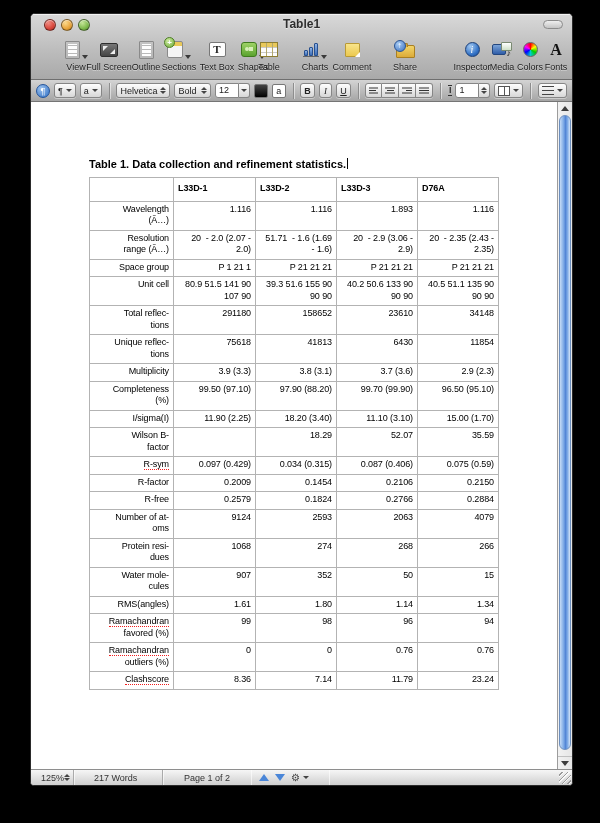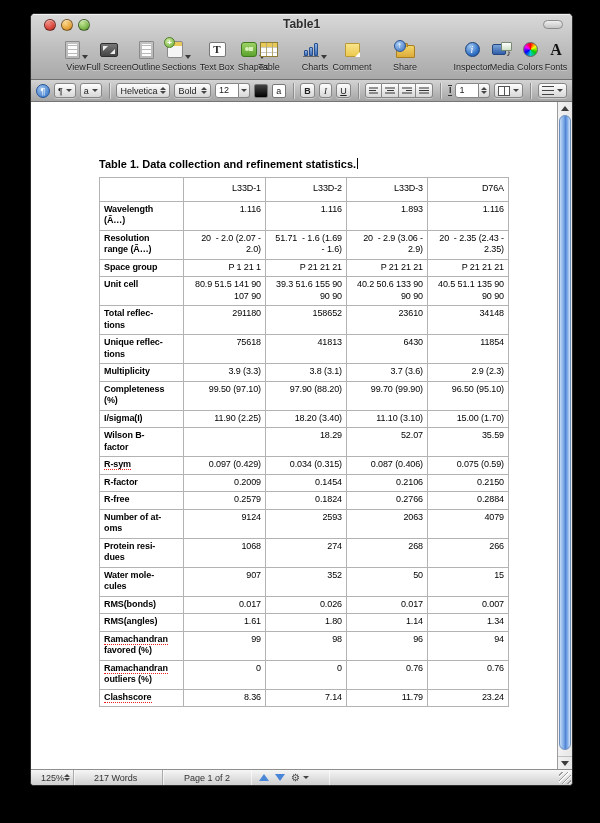--- a/index.html
+++ b/index.html
@@ -87,31 +87,31 @@
   .fb-glyph-btn{ width:17px; justify-content:center; }
   .fb-b{ font-weight:bold; } .fb-i{ font-style:italic; font-family:"Liberation Serif",serif; } .fb-u{ text-decoration:underline; }
   .seg-group{ display:flex; } .seg-group .fb-btn{ border-radius:0; border-left:none; width:17px; justify-content:center; }
   .seg-group .fb-btn:first-child{ border-radius:3px 0 0 3px; border-left:1px solid #868686; }
   .seg-group .fb-btn:last-child{ border-radius:0 3px 3px 0; }
   .ibeam{ font-size:9px; font-weight:bold; color:#333; border-top:1px solid #333; border-bottom:1px solid #333; line-height:9px; padding:0 1px;}
   .ic-cols{ width:12px; height:10px; border:1px solid #555; background:linear-gradient(90deg,#fff 0 5px,#555 5px 6px,#fff 6px); }
   .ic-list{ width:12px; height:9px; background:repeating-linear-gradient(#444 0 1px, rgba(0,0,0,0) 1px 4px); }
 
   
-  .content{ flex:1; display:flex; min-height:0; background:#fff;padding-left:10px; }
+  .content{ flex:1; display:flex; min-height:0; background:#fff; }
   .page{ flex:1; padding:56px 0 0 58px; overflow:hidden; position:relative; }
   .doc-title{ font-size:11px; font-weight:bold; color:#000; margin-bottom:7px; }
   .caret{ display:inline-block; width:1px; height:11px; background:#000; vertical-align:-1px; margin-left:1px; }
 
   table.stats{ border-collapse:collapse; table-layout:fixed; width:409px; }
   table.stats col.c0{width:84px;} table.stats col.cv{width:81px;} table.stats col.c1{width:82px;}
   table.stats th, table.stats td{ border:1px solid #b3b3b3; font-size:9px; line-height:11.5px; letter-spacing:-0.1px;
     vertical-align:top; padding:2px 4px 3px; white-space:pre-wrap; color:#000; }
-  table.stats thead th{ font-weight:normal; text-align:right; padding:5px 4px 6px;margin-left:12px; }
-  th.row-label{ font-weight:bold; text-align:left; }
+  table.stats thead th{ font-weight:bold; text-align:left; padding:5px 4px 6px;margin-left:12px; }
+  th.row-label{ font-weight:normal; text-align:right; }
   td.val-cell{ text-align:right; font-weight:normal; }
   .misspelled{ border-bottom:1px dotted #f21d1d; }
 
   
   .scrollbar{ width:15px; border-left:1px solid #9c9c9c; background:linear-gradient(90deg,#f2f2f2,#e6e6e6); display:flex; flex-direction:column; }
   .sb-arrow{ height:12px; display:flex; align-items:center; justify-content:center; flex:0 0 auto; }
   .sb-arrow.bottom{ height:13px; border-top:1px solid #c0c0c0; }
   .tri-up{ width:0;height:0;border-left:4px solid transparent;border-right:4px solid transparent;border-bottom:5px solid #3c3c3c; }
   .tri-dn{ width:0;height:0;border-left:4px solid transparent;border-right:4px solid transparent;border-top:5px solid #3c3c3c; }
   .sb-track{ flex:1; position:relative; }
@@ -503,27 +503,20 @@
 
   <tr>
     <th class="row-label"><span>Water mole-
 cules</span></th>
     <td class="val-cell">907</td>
     <td class="val-cell">352</td>
     <td class="val-cell">50</td>
     <td class="val-cell">15</td>
   </tr>
 
-  <tr>
-    <th class="row-label"><span>RMS(bonds)</span></th>
-    <td class="val-cell">0.017</td>
-    <td class="val-cell">0.026</td>
-    <td class="val-cell">0.017</td>
-    <td class="val-cell">0.007</td>
-  </tr>
 
   <tr>
     <th class="row-label"><span>RMS(angles)</span></th>
     <td class="val-cell">1.61</td>
     <td class="val-cell">1.80</td>
     <td class="val-cell">1.14</td>
     <td class="val-cell">1.34</td>
   </tr>
 
   <tr>

